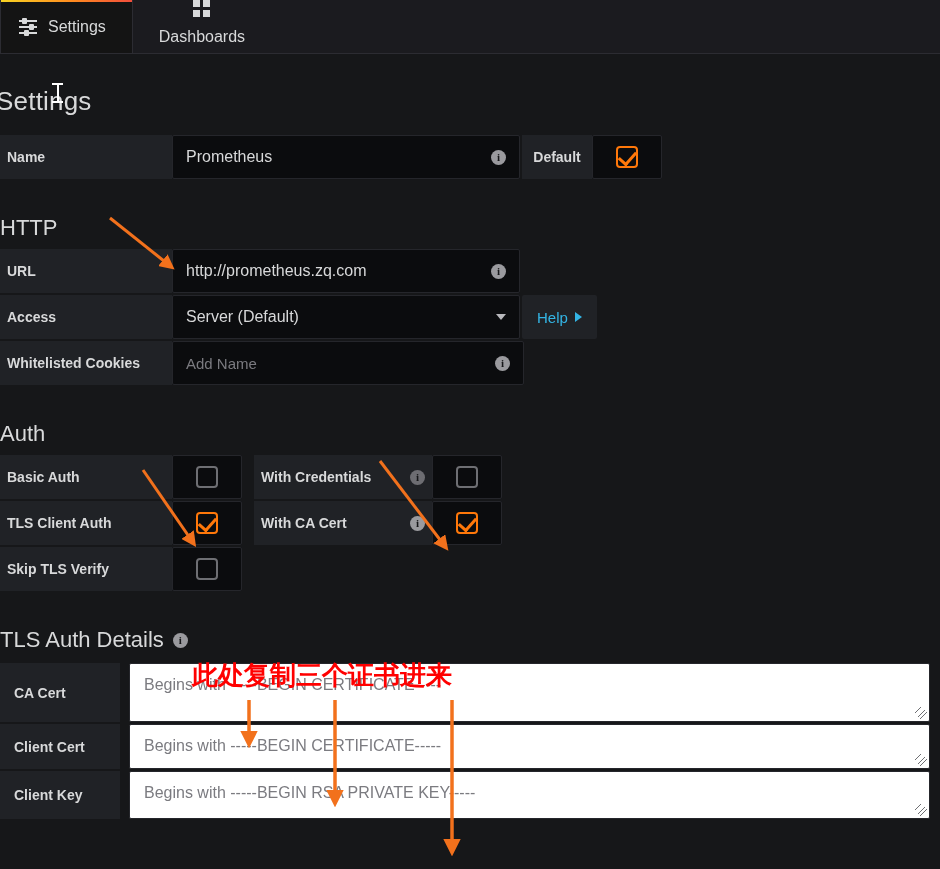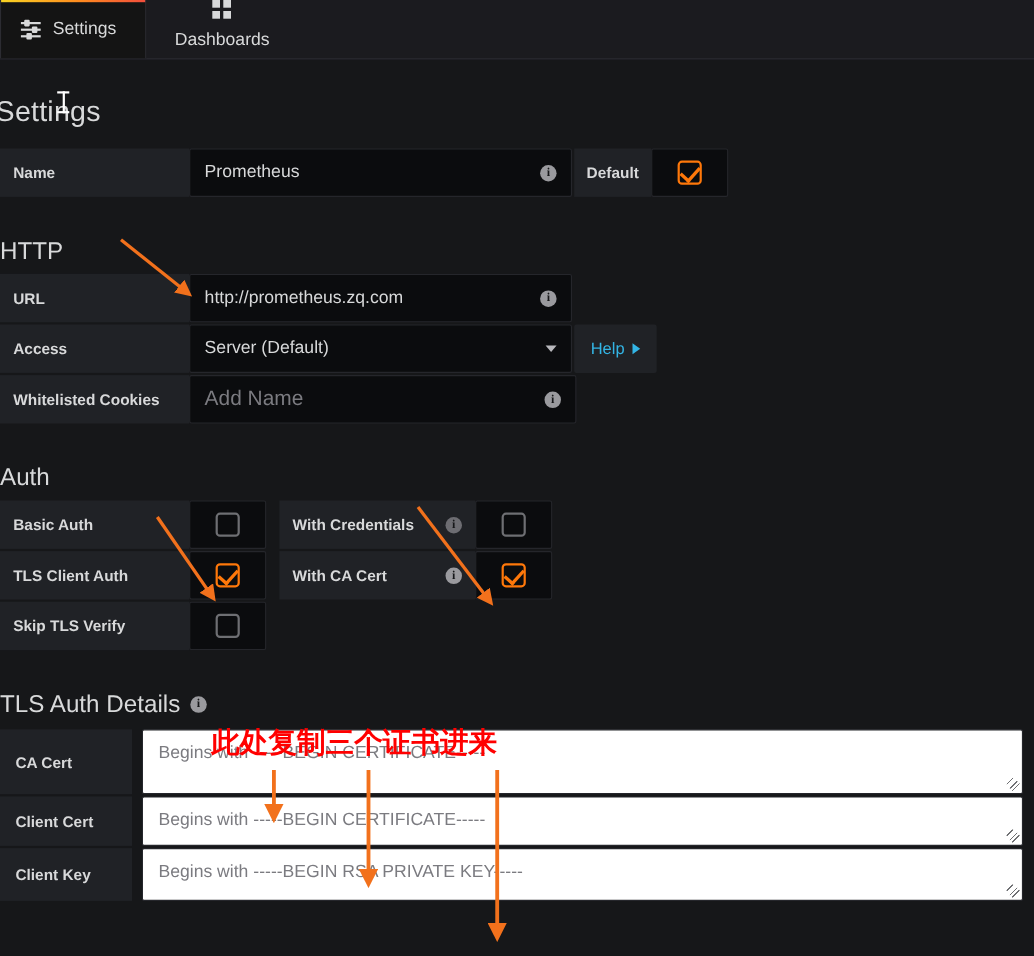--- a/index.html
+++ b/index.html
@@ -69,35 +69,35 @@
   }
 
   .rows { margin-top: 8px; }
   .form-row { display: flex; align-items: stretch; margin-bottom: 2px; }
 
   .form-label {
     background: #202226;
     color: #d8d9da;
     font-size: 14px; font-weight: bold;
     display: flex; align-items: center;
-    padding: 0 12px;
+    padding: 0 7px;
     height: 44px;
   }
   .field {
     background: #0b0c0e;
     border: 1px solid #25262b;
     border-radius: 2px;
     height: 44px;
     display: flex; align-items: center;
     padding: 0 13px;
     position: relative;
     color: #d8d9da; font-size: 16px;
   }
   .field .val { flex: 1; white-space: nowrap; overflow: hidden; }
-  .field .ph { flex: 1; color: #7b7b80; font-size: 19px; white-space: nowrap; }
+  .field .ph { flex: 1; color: #7b7b80; font-size: 15px; white-space: nowrap; }
 
   
   .info {
     width: 15px; height: 15px; border-radius: 50%;
     background: #9a9a9e; color: #161719;
     font-size: 11px; font-weight: bold; font-family: "Liberation Serif", serif;
     display: flex; align-items: center; justify-content: center;
     flex: none; line-height: 1;
   }
   .info-dim { background: #6d6d72; }

